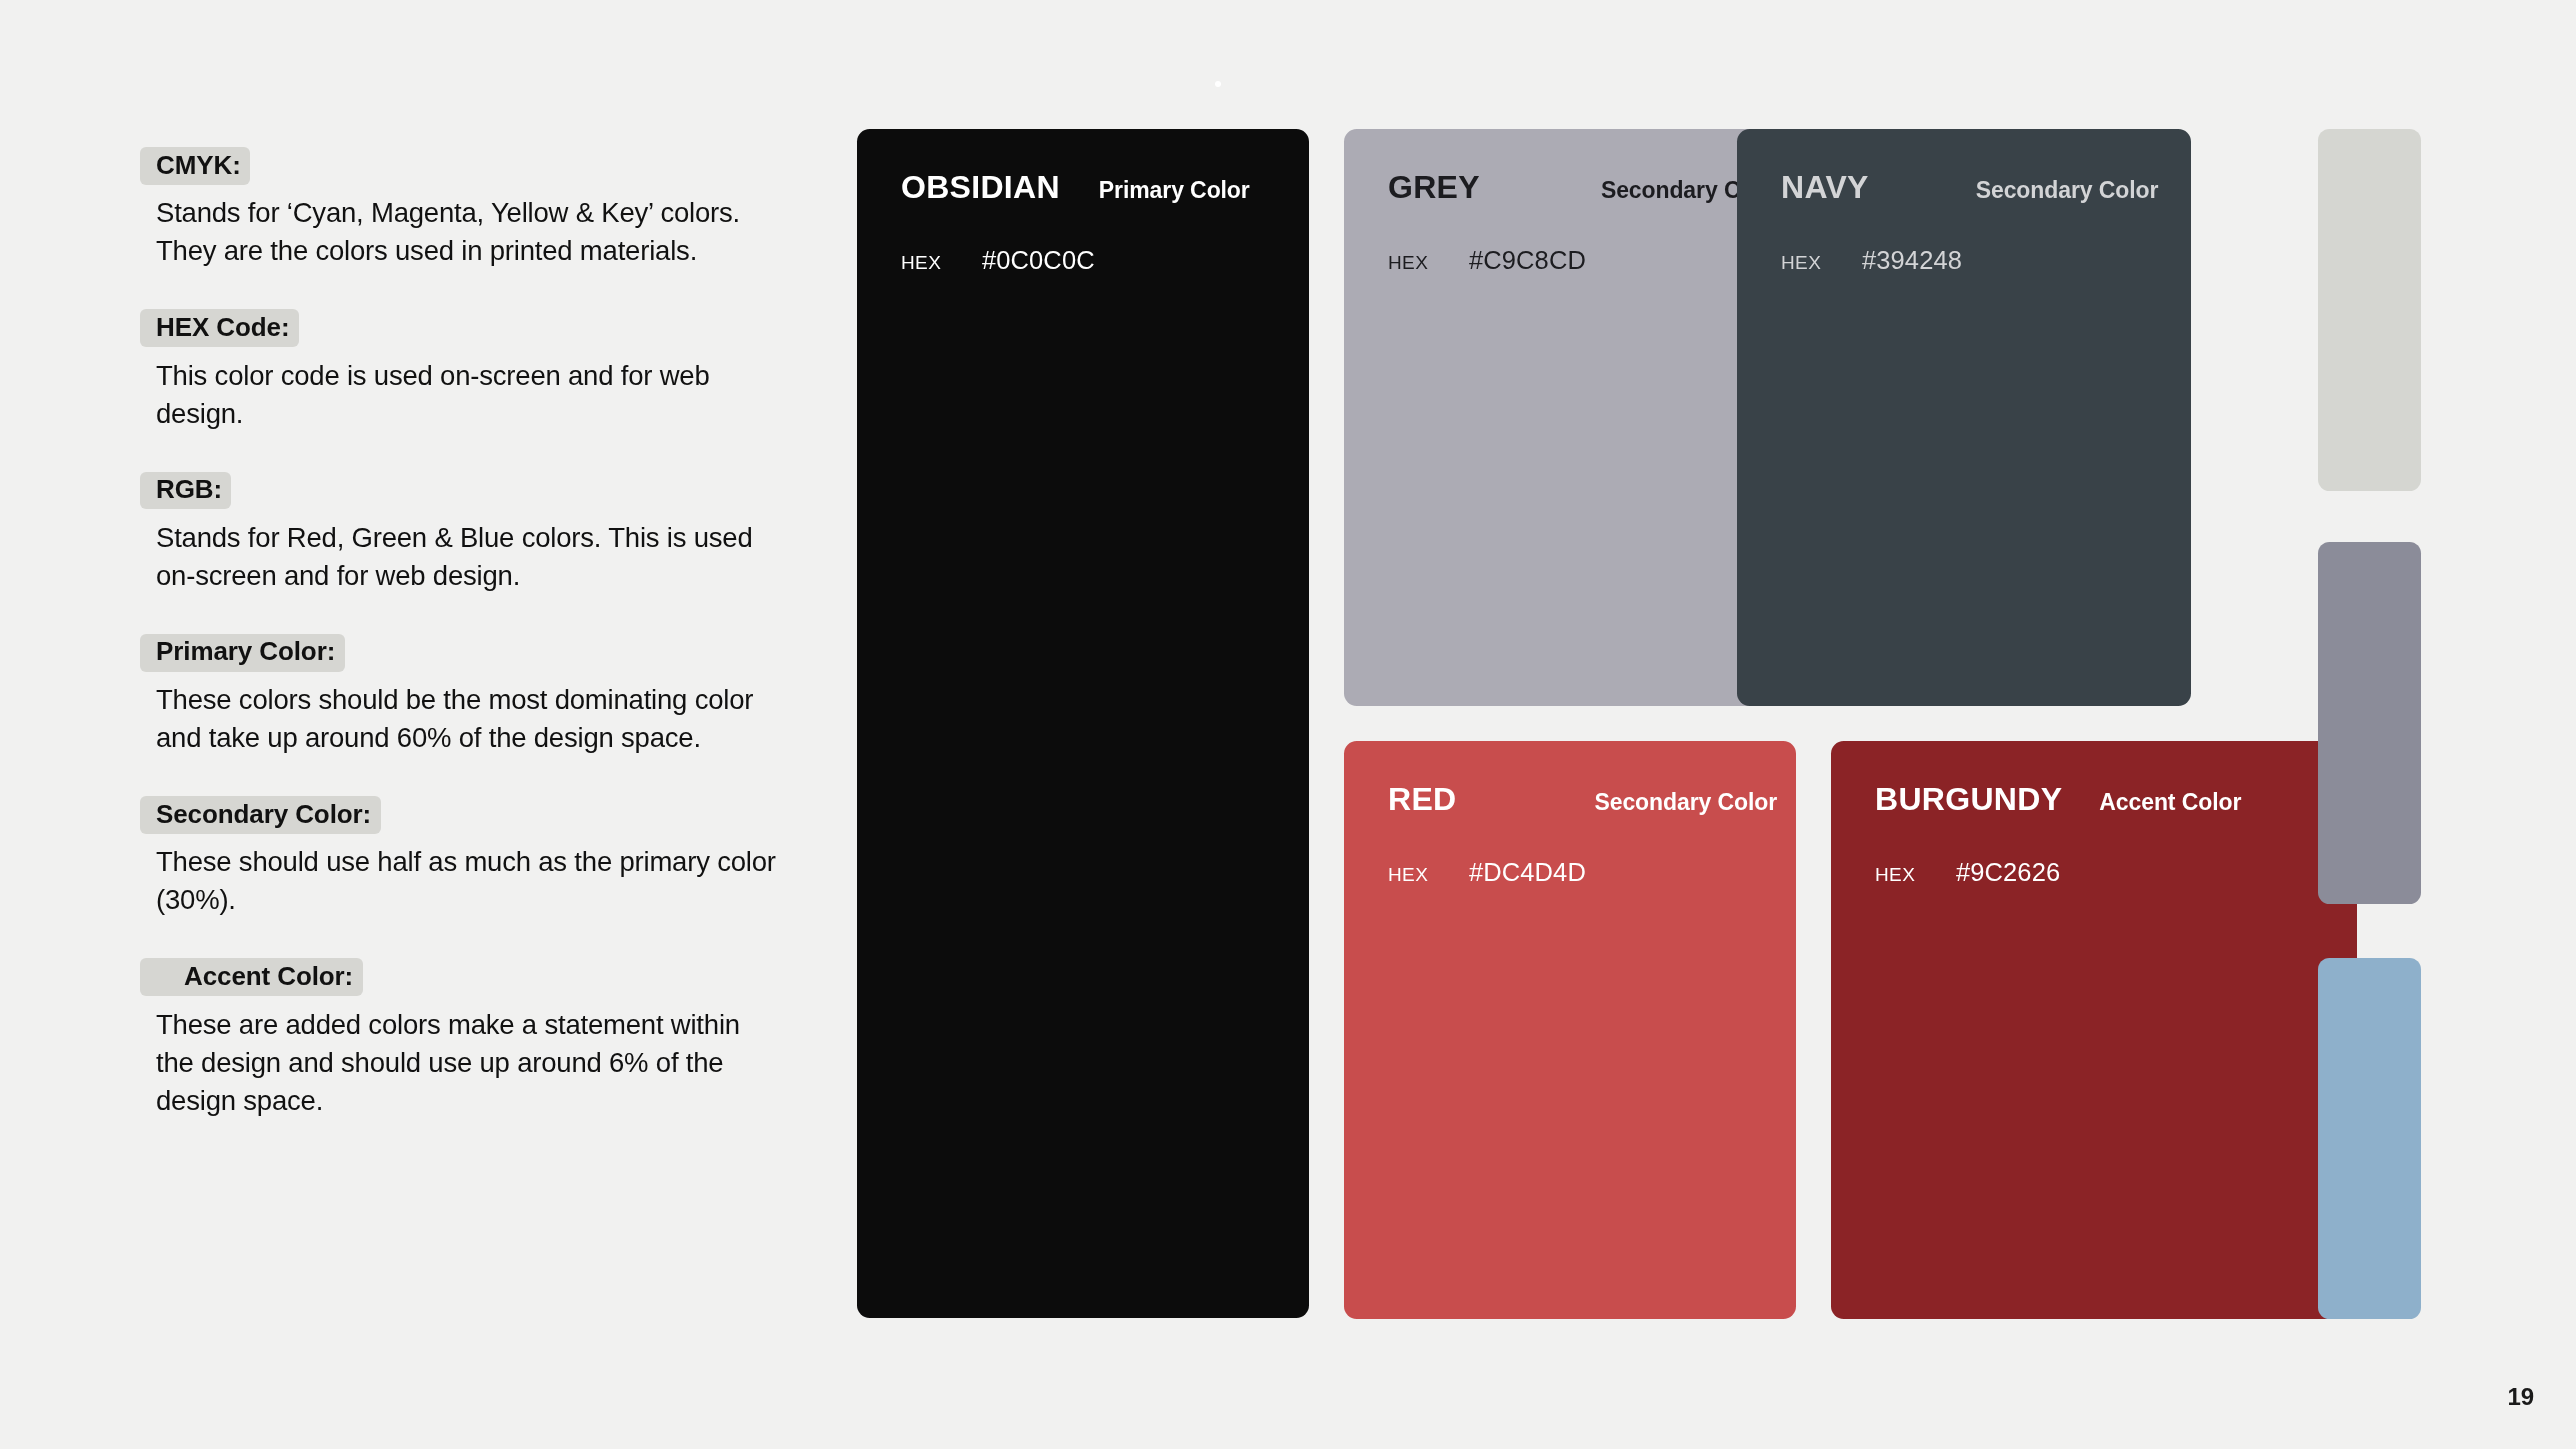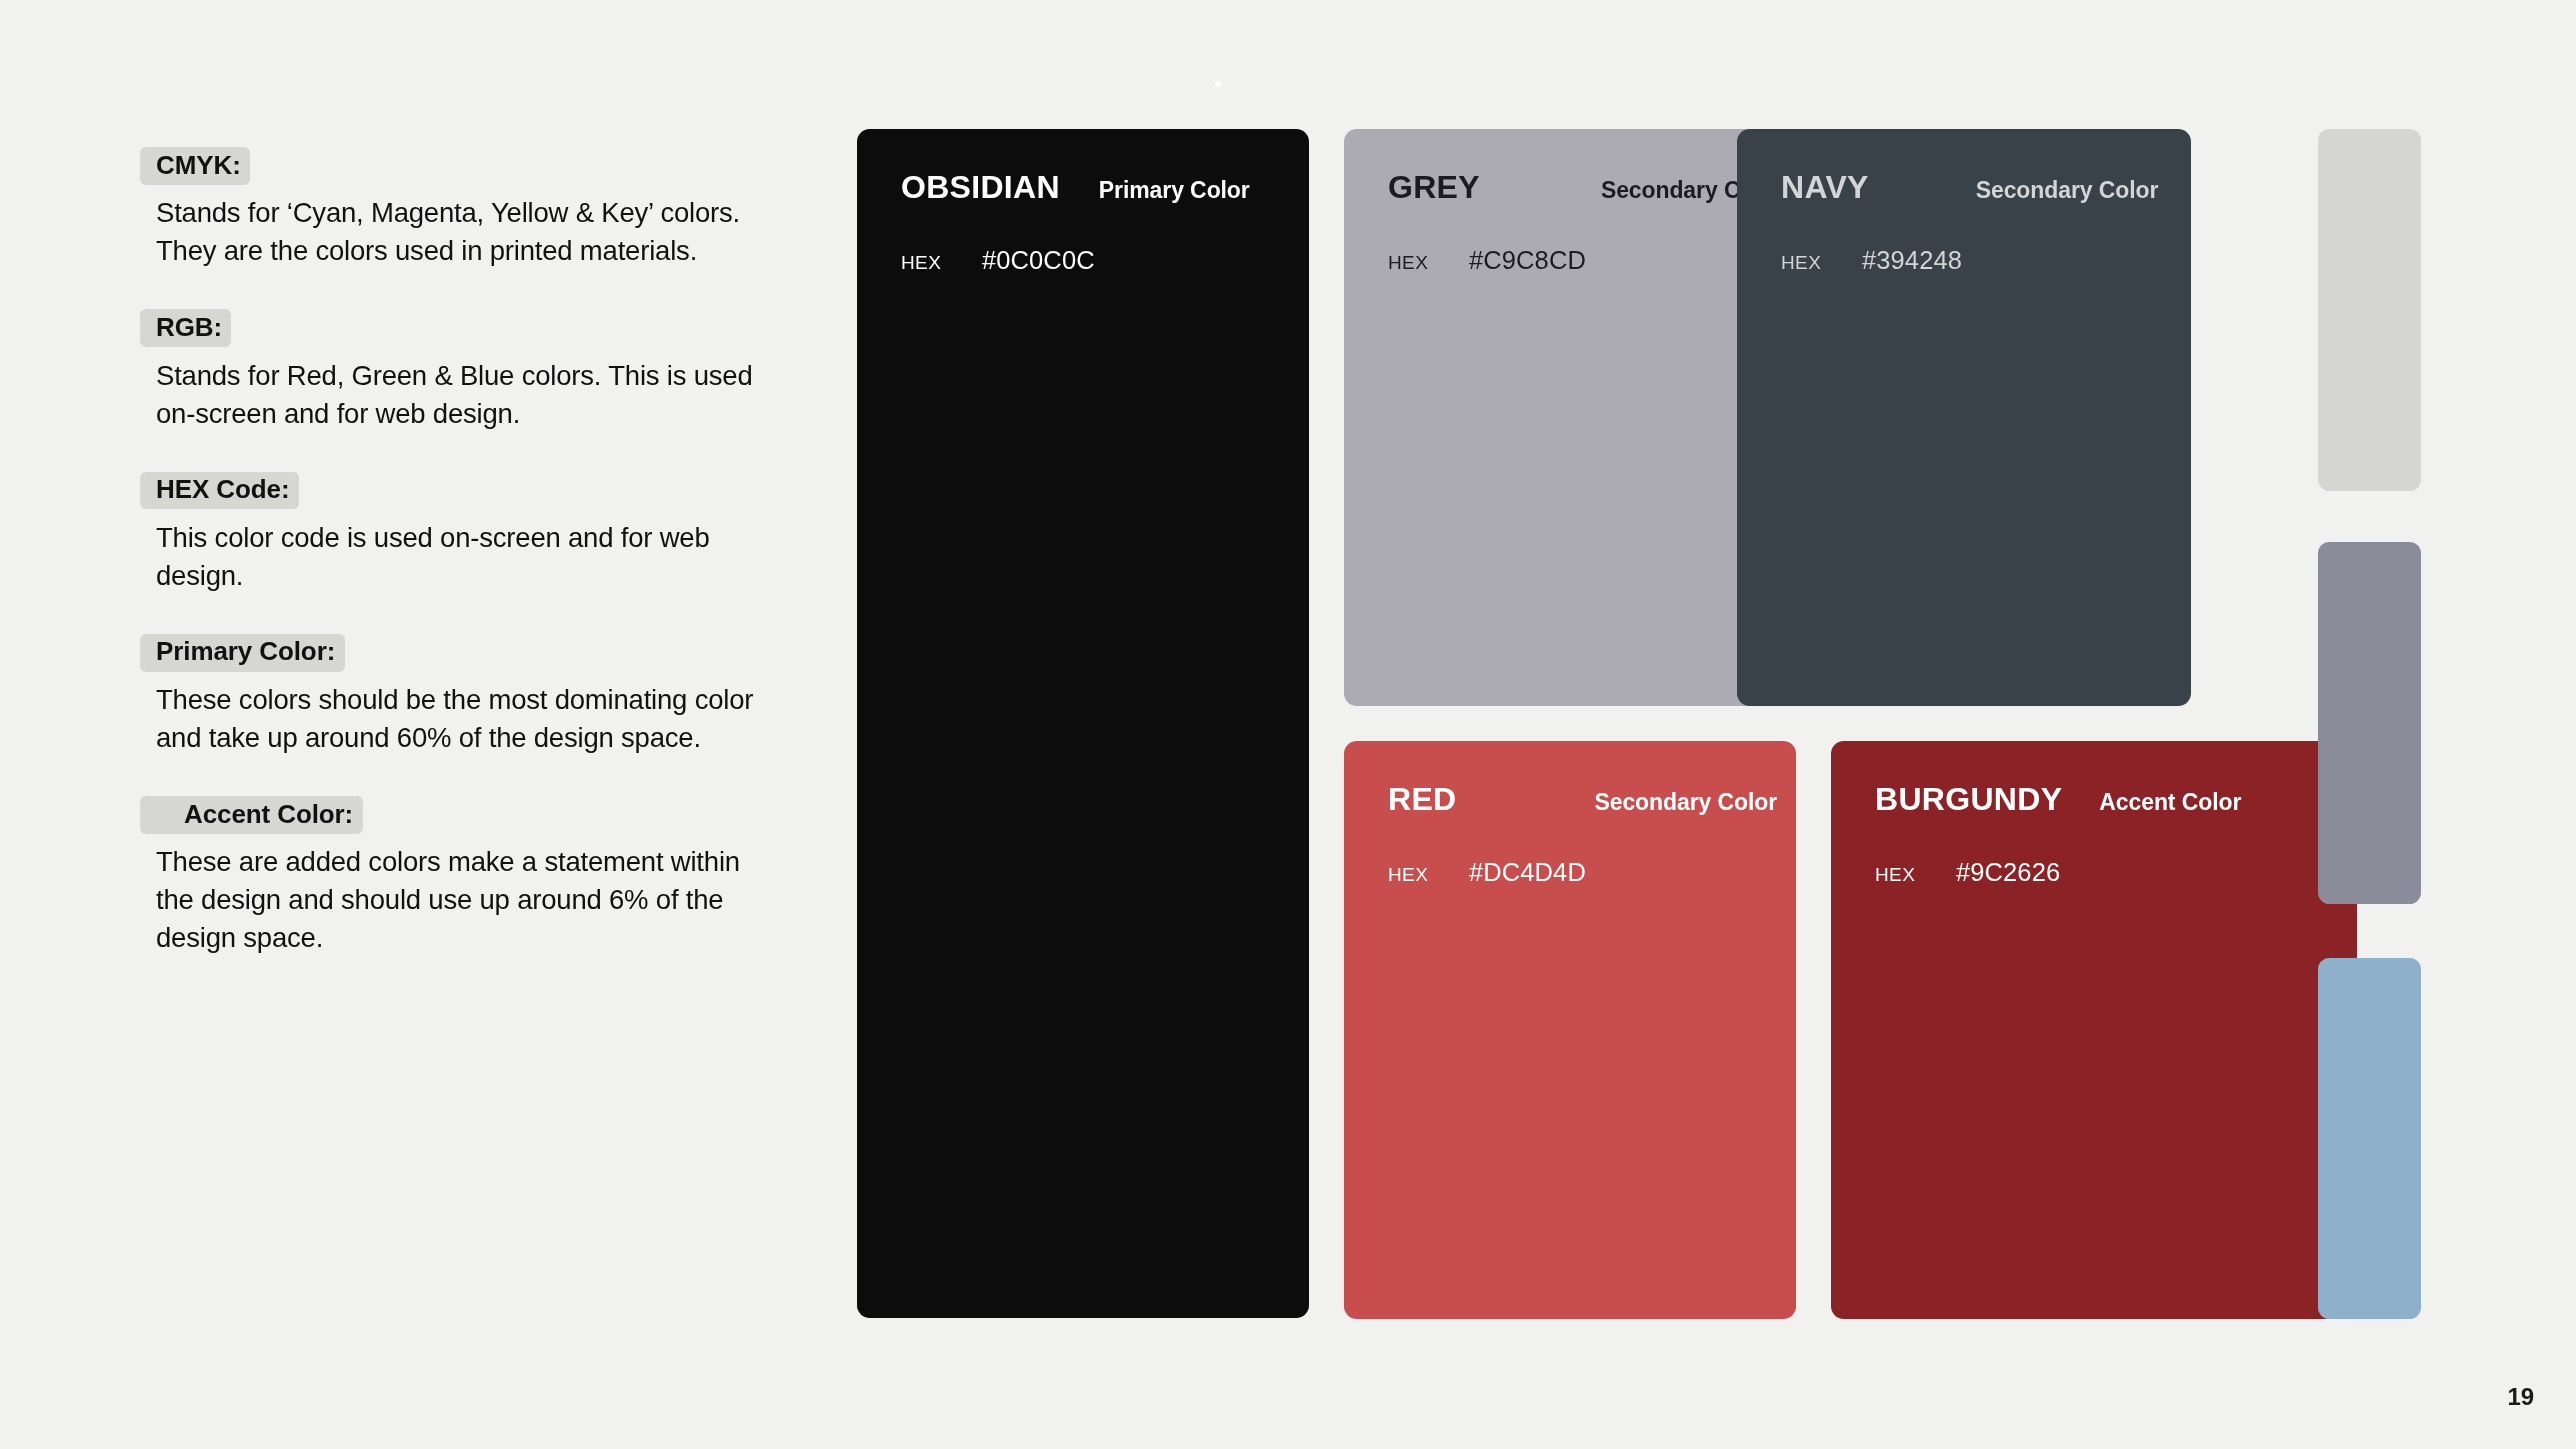--- a/index.html
+++ b/index.html
@@ -162,30 +162,34 @@
 <div id="slide">
 
   <div id="top-dot"></div>
 
   <div id="definitions">
     <div class="def-block">
       <span class="def-term" style="background: rgb(214, 214, 210);">CMYK:</span>
       <div class="def-body">Stands for ‘Cyan, Magenta, Yellow &amp; Key’ colors. They are the colors used in printed materials.</div>
     </div>
     <div class="def-block">
+      <span class="def-term" style="background: rgb(214, 214, 210);">HEX Code:</span>
+      <div class="def-body">This color code is used on-screen and for web design.</div>
+    </div>
+    <div class="def-block">
       <span class="def-term" style="background: rgb(214, 214, 210);">RGB:</span>
       <div class="def-body">Stands for Red, Green &amp; Blue colors. This is used on-screen and for web design.</div>
     </div>
     <div class="def-block">
-      <span class="def-term" style="background: rgb(214, 214, 210);">HEX Code:</span>
-      <div class="def-body">This color code is used on-screen and for web design.</div>
-    </div>
-    <div class="def-block">
       <span class="def-term" style="background: rgb(214, 214, 210);">Primary Color:</span>
       <div class="def-body">These colors should be the most dominating color and take up around 60% of the design space.</div>
+    </div>
+    <div class="def-block">
+      <span class="def-term" style="background: rgb(214, 214, 210);">Secondary Color:</span>
+      <div class="def-body">These should use half as much as the primary color (30%).</div>
     </div>
     <div class="def-block">
       <span class="def-term" style="background: rgb(214, 214, 210); padding-left: 44px;">Accent Color:</span>
       <div class="def-body">These are added colors make a statement within the design and should use up around 6% of the design space.</div>
     </div>
   </div>
 
   <div class="card" id="card-obsidian" style="background: rgb(12, 12, 12); color: rgb(255, 255, 255);">
     <div class="card-head">
       <span class="card-name">OBSIDIAN</span>

